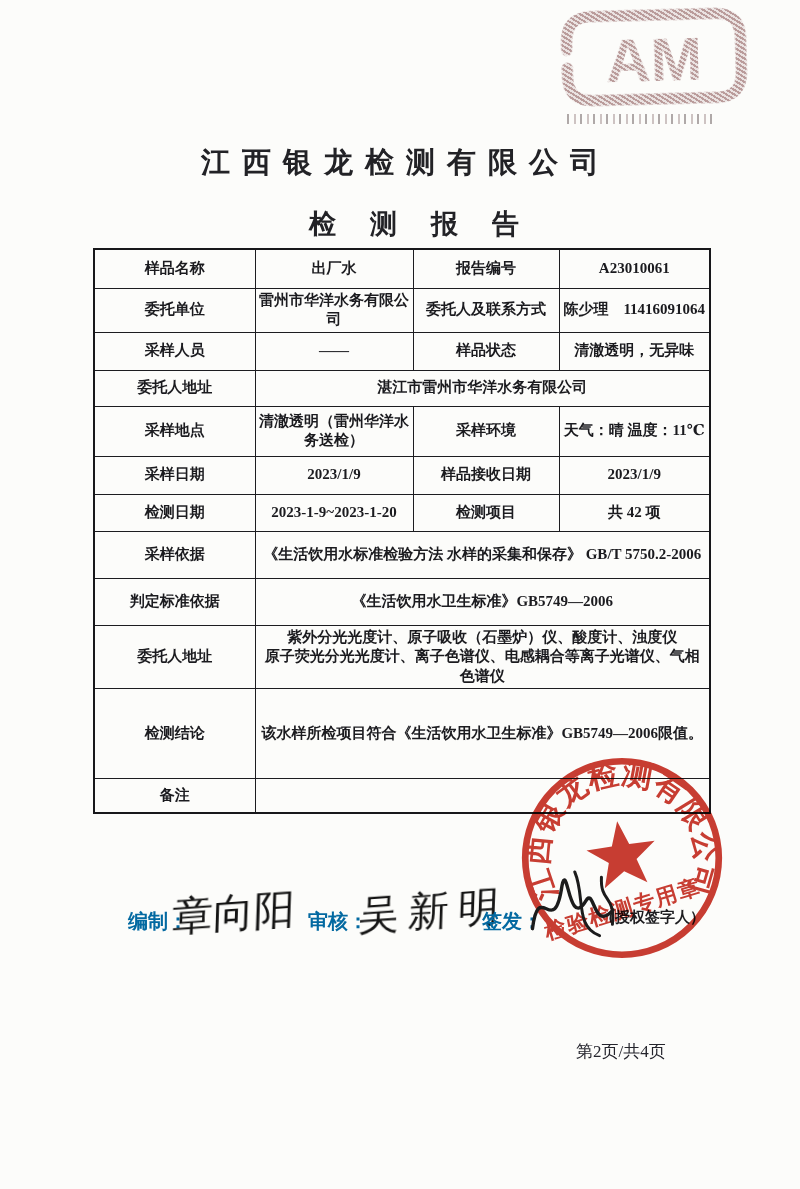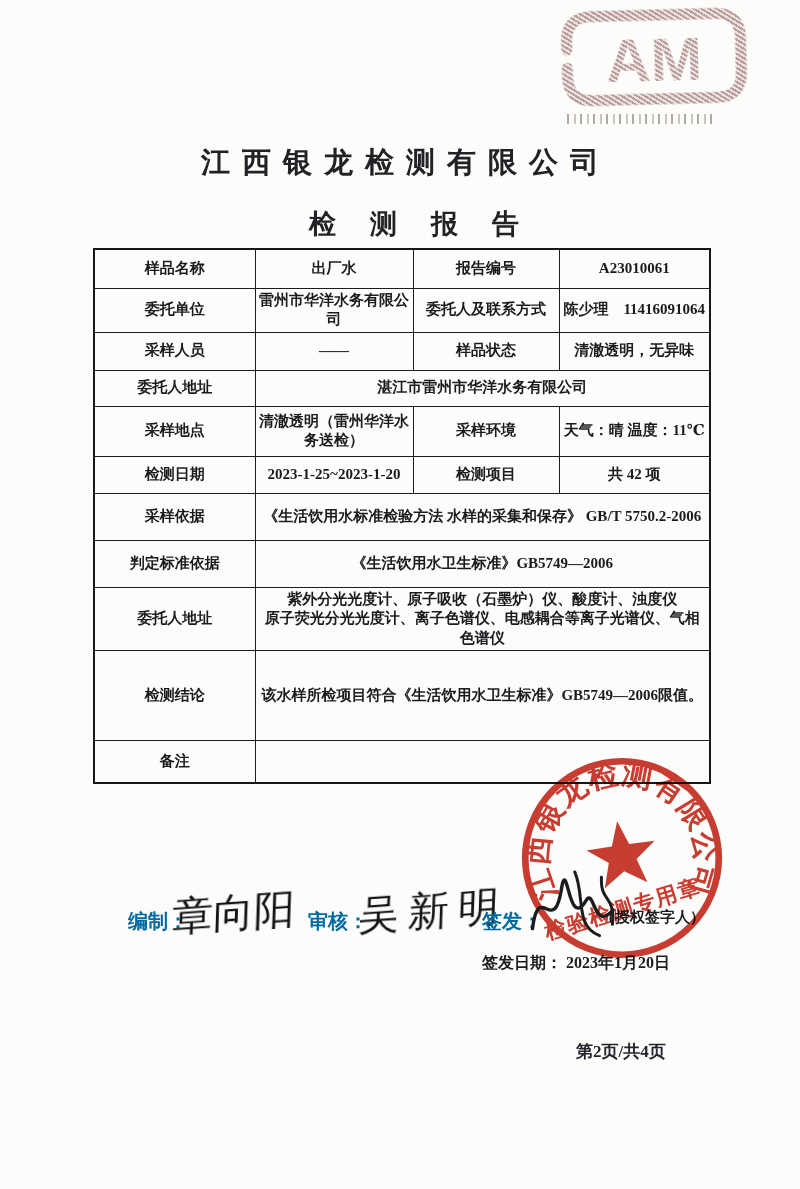--- a/index.html
+++ b/index.html
@@ -44,21 +44,21 @@
   .sig{
     position:absolute;font-size:41px;font-weight:400;color:#141414;
     transform:rotate(-4deg) skewX(-6deg);filter:blur(.35px);
     white-space:nowrap;
   }
   .issue-date-line{position:absolute;left:482px;top:953px;font-size:16px;font-weight:700;}
   .issue-date-line span{font-weight:700;}
   .issued-suffix{position:absolute;left:600px;top:908px;font-size:15px;font-weight:700;}
 
   
-  .page-footer{position:absolute;left:576px;top:1040px;font-size:17px;font-weight:700;color:#24242c;}
+  .page-footer{position:absolute;left:576px;top:1040px;font-size:17px;font-weight:400;color:#24242c;}
 
   
   .cma-stamp{
     position:absolute;left:558px;top:6px;width:192px;height:102px;
     opacity:.55;transform:rotate(-1.5deg);filter:blur(.45px) contrast(.95);
     -webkit-mask-image:repeating-linear-gradient(33deg,rgba(0,0,0,.95) 0 2px,rgba(0,0,0,.25) 2px 4px);
     mask-image:repeating-linear-gradient(33deg,rgba(0,0,0,.95) 0 2px,rgba(0,0,0,.25) 2px 4px);
   }
   .cma-subtext{
     position:absolute;left:567px;top:114px;width:150px;height:10px;
@@ -121,23 +121,29 @@
     <tr style="height:36px">
       <td>委托人地址</td>
       <td colspan="3">湛江市雷州市华洋水务有限公司</td>
     </tr>
     <tr style="height:50px">
       <td>采样地点</td>
       <td class="fs14">清澈透明（雷州华洋水务送检）</td>
       <td>采样环境</td>
       <td class="fs14">天气：晴 温度：11℃</td>
     </tr>
+    <tr style="height:38px">
+      <td>采样日期</td>
+      <td>2023/1/9</td>
+      <td>样品接收日期</td>
+      <td>2023/1/9</td>
+    </tr>
     <tr style="height:37px">
       <td>检测日期</td>
-      <td class="fs145">2023-1-25~2023-1-20</td>
+      <td class="fs145">2023-1-9~2023-1-20</td>
       <td>检测项目</td>
       <td>共 42 项</td>
     </tr>
     <tr style="height:47px">
       <td>采样依据</td>
       <td colspan="3" class="fs145">《生活饮用水标准检验方法 水样的采集和保存》 GB/T 5750.2-2006</td>
     </tr>
     <tr style="height:47px">
       <td>判定标准依据</td>
       <td colspan="3">《生活饮用水卫生标准》GB5749—2006</td>
@@ -146,37 +152,33 @@
       <td>委托人地址</td>
       <td colspan="3">
         <div class="inst-line">紫外分光光度计、原子吸收（石墨炉）仪、酸度计、浊度仪</div>
         <div class="inst-line">原子荧光分光光度计、离子色谱仪、电感耦合等离子光谱仪、气相色谱仪</div>
       </td>
     </tr>
     <tr style="height:90px">
       <td>检测结论</td>
       <td colspan="3" class="fs145">该水样所检项目符合《生活饮用水卫生标准》GB5749—2006限值。</td>
     </tr>
-    <tr style="height:42px">
+    <tr style="height:34px">
       <td>备注</td>
       <td colspan="3"></td>
     </tr>
   </tbody>
     </table>
 
   <span class="so-label" style="left:128px;top:908px">编制：</span>
   <span class="sig" style="left:172px;top:886px">章向阳</span>
   <span class="so-label" style="left:308px;top:908px">审核：</span>
   <span class="sig" style="left:358px;top:884px;letter-spacing:9px">吴新明</span>
   <span class="so-label" style="left:482px;top:908px">签发：</span>
   <span class="issued-suffix">（授权签字人）</span>
-  <div class="issue-date-line">
-    <span>签发日期：</span>
-    <span>2023年1月20日</span>
-  </div>
 
   <div class="seal">
     <svg width="210" height="210" viewBox="0 0 204 204">
       <defs>
         <path id="ringPath" d="M 39.6 138 A 72 72 0 1 1 164.4 138"></path>
       </defs>
       <circle cx="102" cy="102" r="94" fill="none" stroke="#c5281c" stroke-width="6.5"></circle>
       <text font-size="29" font-weight="bold" fill="#c5281c">
         <textPath href="#ringPath" startOffset="0" textLength="298">江西银龙检测有限公司</textPath>
       </text>

